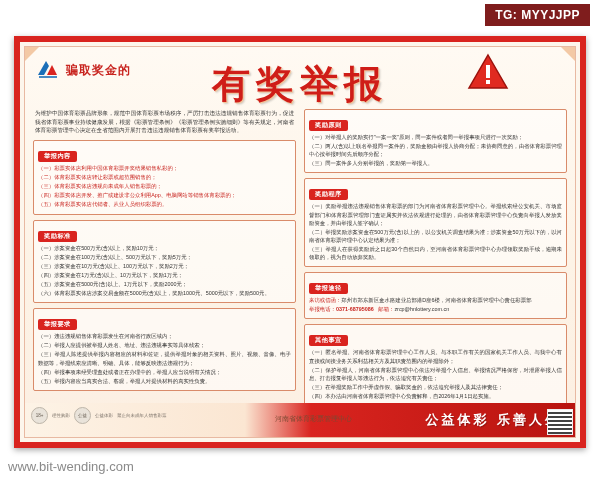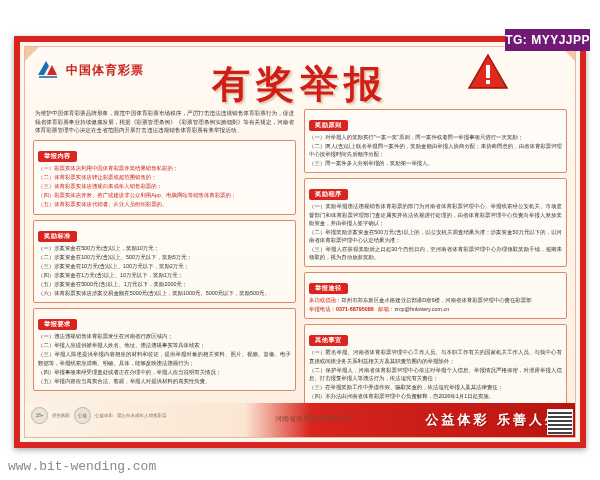--- a/index.html
+++ b/index.html
@@ -4,30 +4,30 @@
 <style>
   html,body{margin:0;padding:0;}
   body{
     width:600px;height:480px;
     background:#ffffff;
     font-family:"Liberation Sans","DejaVu Sans",sans-serif;
     overflow:hidden;
     position:relative;
   }
   .tg-badge{
-    position:absolute;top:29px;right:10px;
-    background:#701a75;color:#fff;
+    position:absolute;top:4px;right:10px;
+    background:#7f1d1d;color:#fff;
     font-size:12px;font-weight:bold;
-    padding:4px 0;letter-spacing:.5px;
+    padding:4px 10px;letter-spacing:.5px;
     z-index:30;
   }
   .wm{
     position:absolute;left:8px;bottom:6px;
     color:#8a8a8a;font-size:13px;z-index:30;
-    font-family:Liberation Mono, monospace;
+    font-family:Liberation Sans, sans-serif;
   }
 
   
   .poster{
     position:absolute;left:14px;top:36px;
     width:572px;height:412px;
     background:#fdf6ec;
     border:6px solid #d9241f;
     box-sizing:border-box;
     box-shadow:0 2px 6px rgba(0,0,0,.35);
@@ -170,21 +170,21 @@
 
     <div class="hdr">
       <div class="logo">
         <span class="logo-mark">
           <svg width="26" height="26" viewBox="0 0 26 26">
             <path d="M3 18 L11 4 L14 9 L9 18 Z" fill="#1b6fb8"></path>
             <path d="M12 18 L17 8 L22 18 Z" fill="#d9241f"></path>
             <path d="M4 20 H22" stroke="#1b6fb8" stroke-width="1.6"></path>
           </svg>
         </span>
-        <span class="logo-text">中国体育彩票</span>
+        <span class="logo-text">骗取奖金的</span>
       </div>
       <div class="title">有奖举报</div>
       <div class="warnico">
         <svg width="42" height="38" viewBox="0 0 42 38">
           <path d="M21 2 L40 35 L2 35 Z" fill="#e02a20" stroke="#9c120c" stroke-width="1.5"></path>
           <rect x="19" y="12" width="4" height="13" fill="#fff"></rect>
           <rect x="19" y="27" width="4" height="4" fill="#fff"></rect>
         </svg>
       </div>
     </div>

